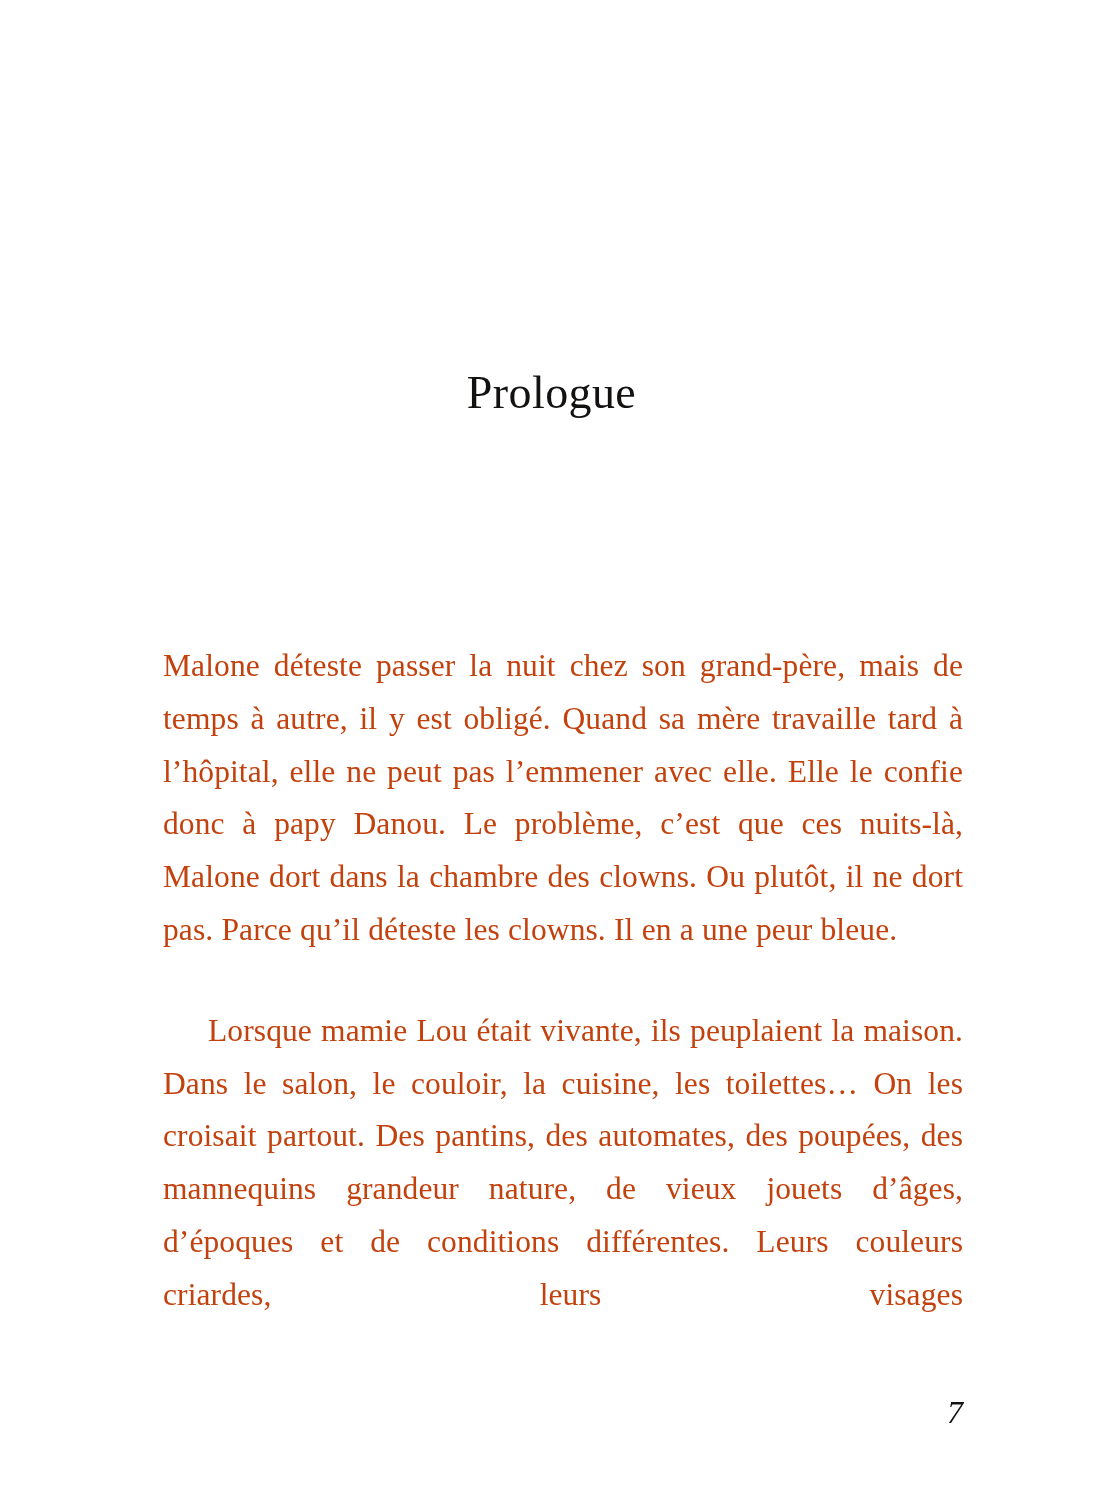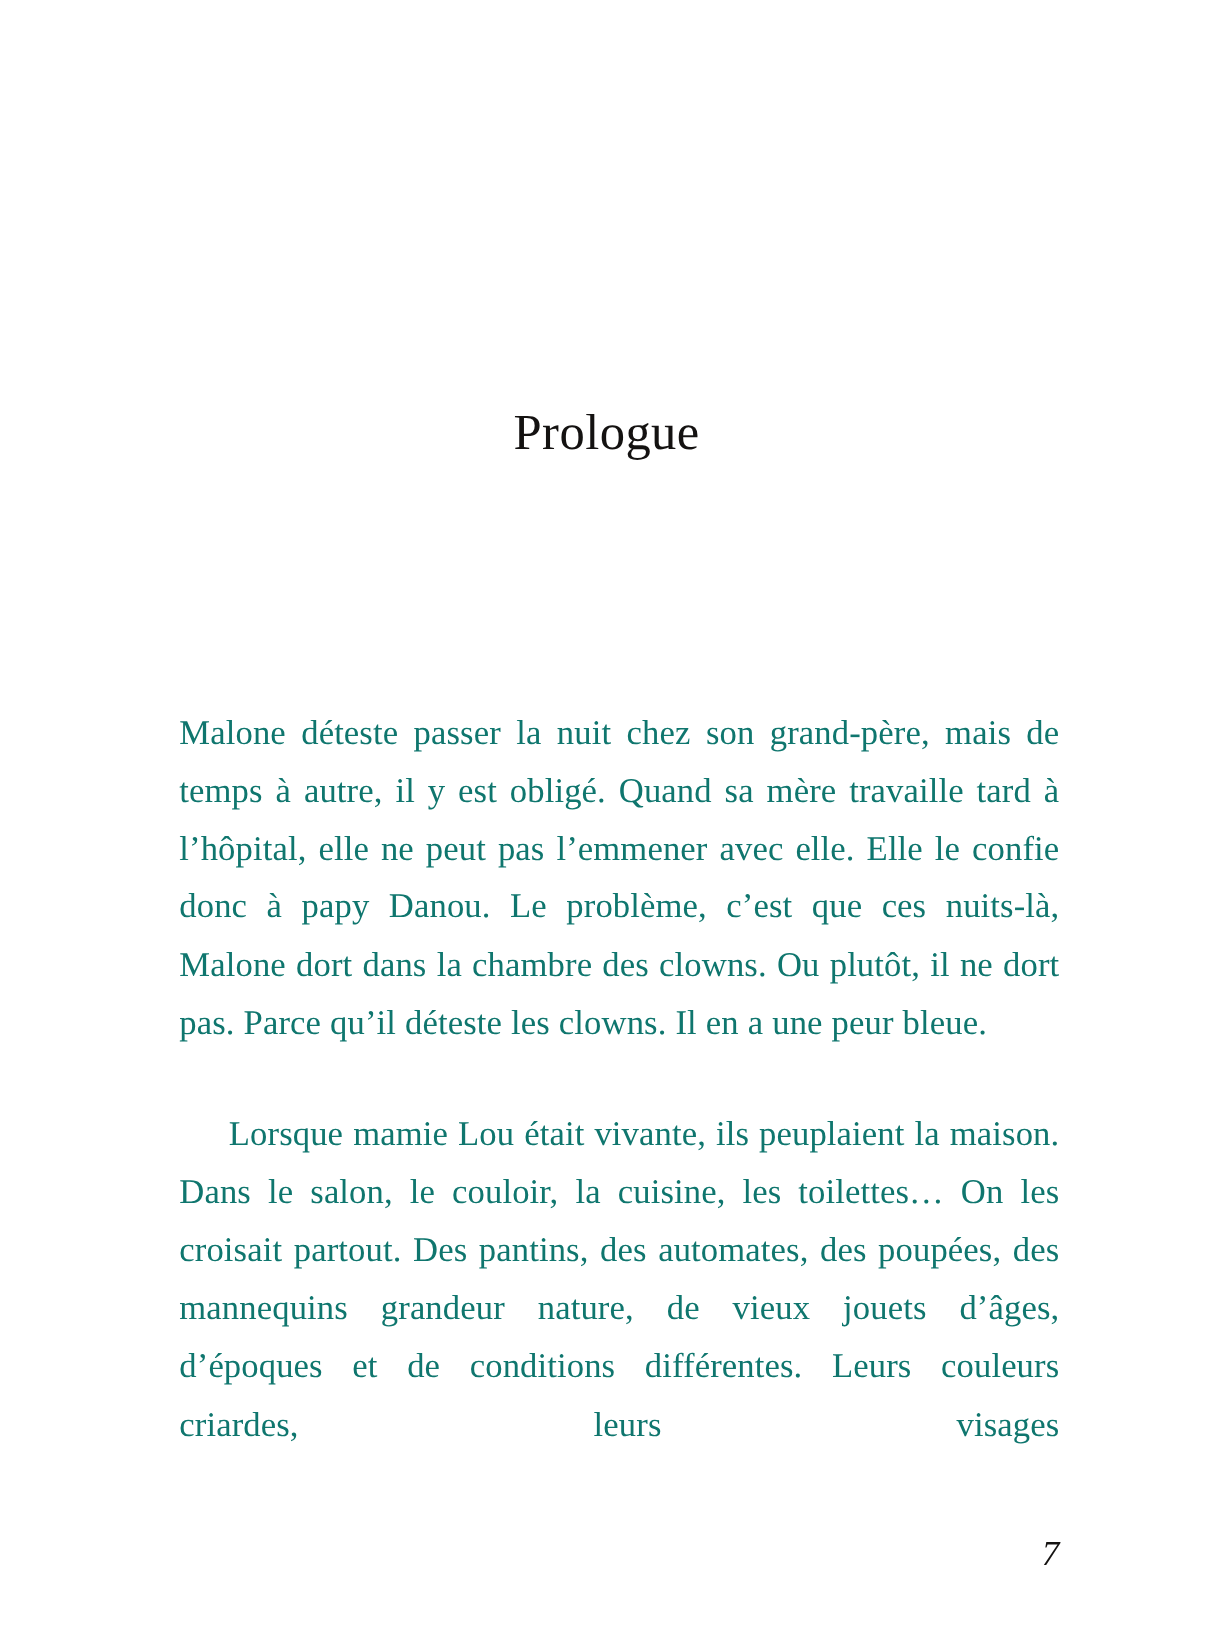--- a/index.html
+++ b/index.html
@@ -43,21 +43,21 @@
     position: absolute;
     left: 163px;
     top: 640px;
     width: 800px;
     font-size: 31.5px;
     line-height: 52.8px;
     text-align: justify;
     text-justify: inter-word;
     letter-spacing: 0.1px;
     word-spacing: 0.2px;
-    color: #0f766e;
+    color: #c2410c;
   }
 
   .text-block p {
     margin: 0;
     text-indent: 0;
   }
 
   .text-block p.indented {
     text-indent: 45px;
     margin-top: 48px;

